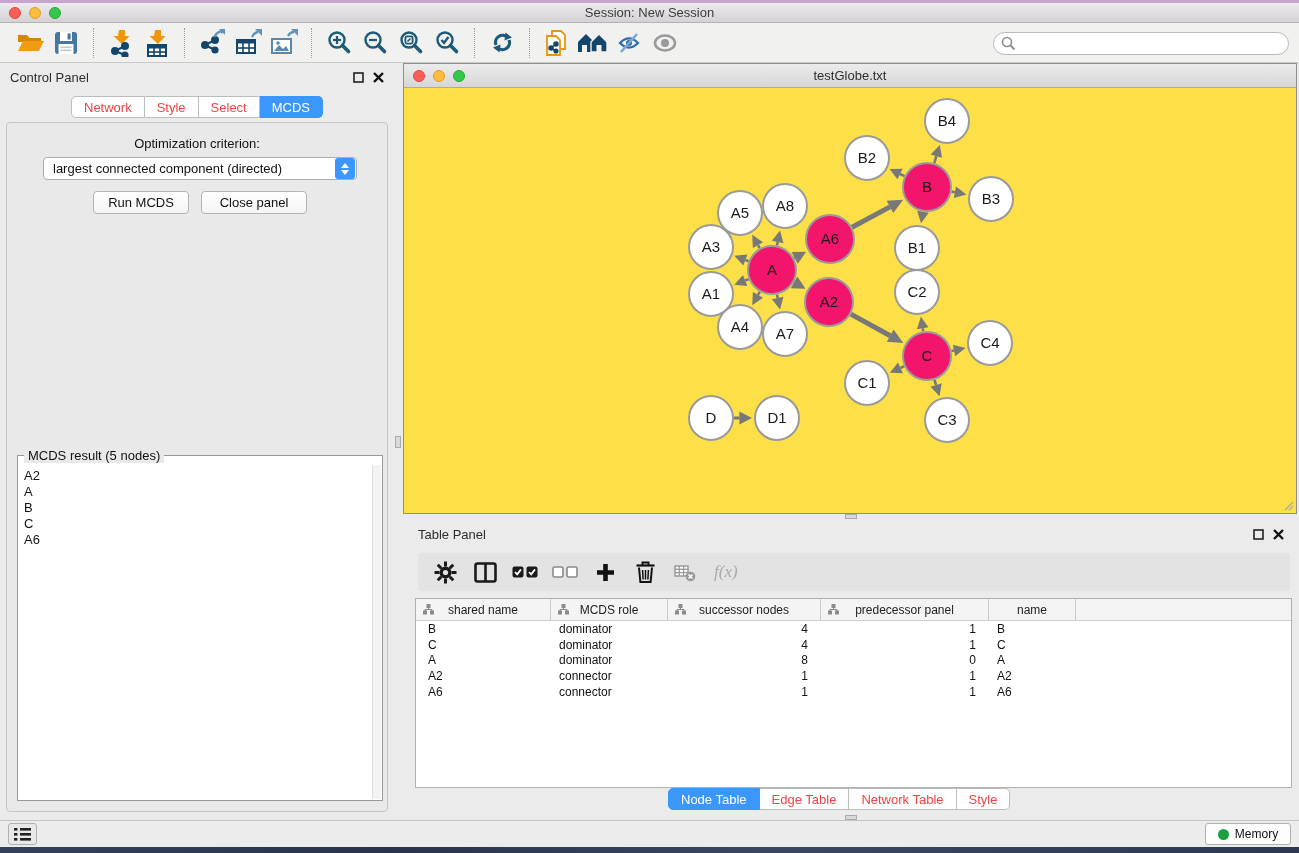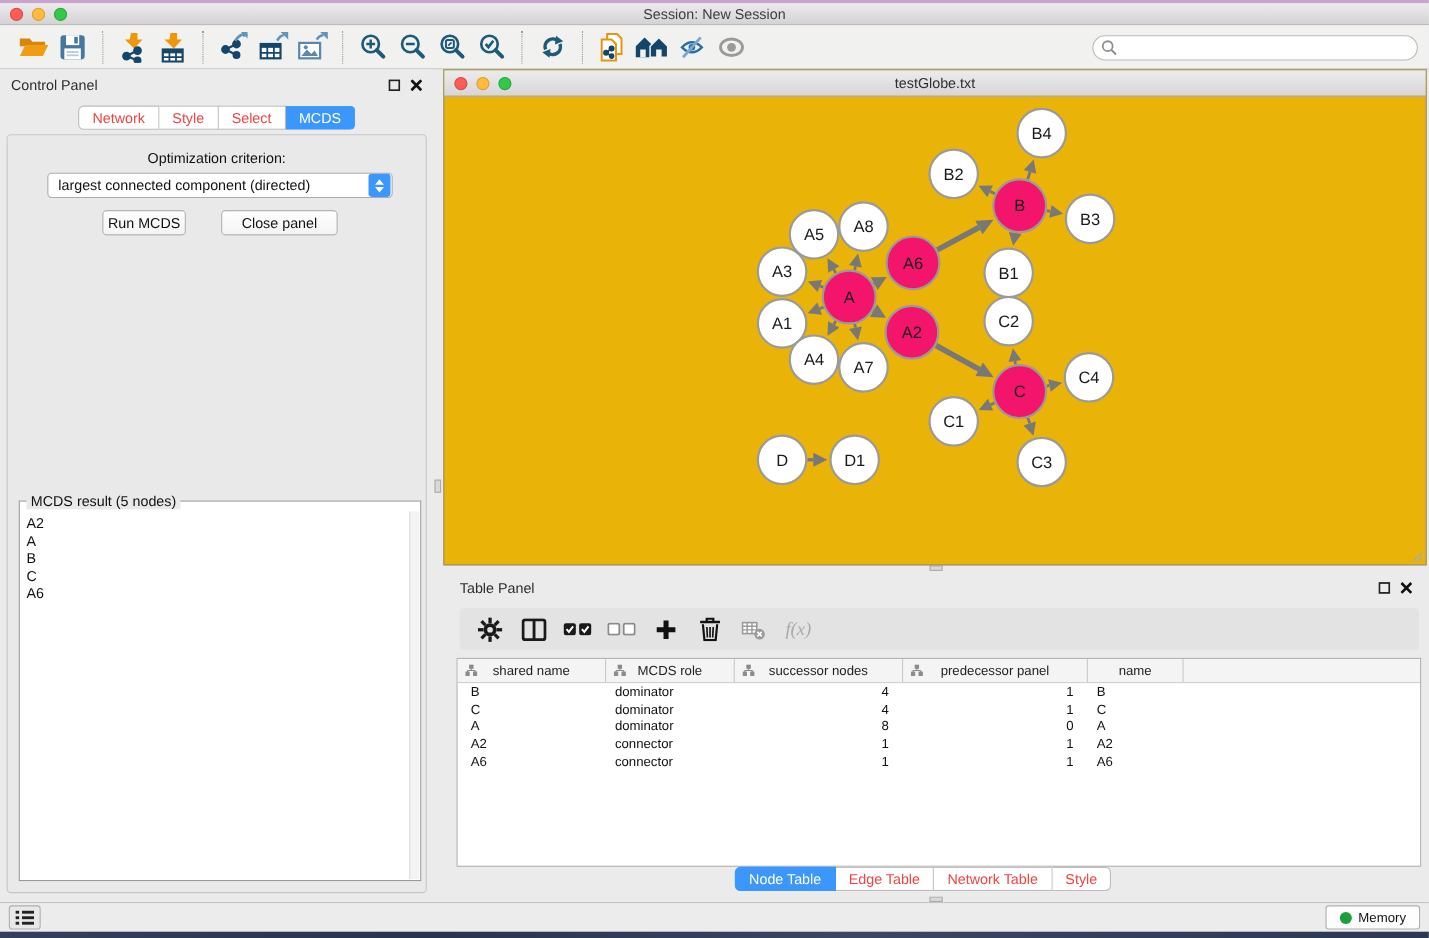--- a/index.html
+++ b/index.html
@@ -36,32 +36,32 @@
   .seg-tab.selected { background:#3b97fb; border-color:#3b97fb; color:#fff; }
   #cp-tabs { position:absolute; left:50%; transform:translateX(-50%); top:33px; }
   #cp-inner { position:absolute; left:6px; top:59px; width:382px; height:690px; background:#e9e9e9; border:1px solid #c6c6c6; border-radius:4px; }
   #opt-label { text-align:center; margin-top:13px; font-size:13px; color:#111; }
   #criterion { position:absolute; left:36px; top:34px; width:314px; height:23px; background:#fff; border:1px solid #adadad; border-radius:4px; display:flex; align-items:center; }
   #criterion .val { font-size:13px; color:#111; padding-left:9px; flex:1; }
   #criterion .stepper { width:20px; height:21px; background:#3b97fb; border-radius:3px; margin-right:1px; display:flex; flex-direction:column; align-items:center; justify-content:center; gap:2px; }
   .tri-up { width:0; height:0; border-left:4px solid transparent; border-right:4px solid transparent; border-bottom:5px solid #fff; }
   .tri-dn { width:0; height:0; border-left:4px solid transparent; border-right:4px solid transparent; border-top:5px solid #fff; }
   .push-btn { background:linear-gradient(#ffffff,#f4f4f4); border:1px solid #b5b5b5; border-radius:4px; height:23px; font-size:13px; color:#111; display:flex; align-items:center; justify-content:center; }
-  #run-btn { position:absolute; left:86px; top:68px; width:76px; }
+  #run-btn { position:absolute; left:86px; top:68px; width:96px; }
   #close-btn { position:absolute; left:194px; top:68px; width:106px; }
   #result-box { position:absolute; left:10px; top:332px; width:366px; height:346px; border:1px solid #9a9a9a; background:#fff; }
   #result-legend { position:absolute; left:6px; top:-8px; background:#e9e9e9; padding:0 4px; font-size:13px; color:#111; }
   #result-list { position:absolute; left:0; top:8px; right:12px; bottom:0; padding:4px 6px; font-size:13px; color:#111; line-height:16px; overflow:hidden; }
   #result-scroll { position:absolute; right:1px; top:9px; width:9px; bottom:1px; background:#f3f3f3; border-left:1px solid #ddd; }
 
   
   .grip { background:#d9d9d9; border:1px solid #ababab; }
 
   
-  #net-frame { left:403px; top:63px; width:894px; height:451px; background:#eab308; border:1px solid #8f8f8f; }
+  #net-frame { left:403px; top:63px; width:894px; height:451px; background:#fde047; border:1px solid #8f8f8f; }
   #net-titlebar { position:absolute; left:0; top:0; right:0; height:24px; background:linear-gradient(#ececec,#d6d6d6); border-bottom:1px solid #aaa; display:flex; align-items:center; }
   #net-titlebar .title { position:absolute; left:0; right:0; text-align:center; font-size:13px; color:#2e2e2e; }
   #graph-svg { position:absolute; left:0; top:25px; }
   #net-grip { position:absolute; right:2px; bottom:2px; }
 
   
   #table-panel { left:403px; top:520px; width:896px; height:295px; background:#ebebeb; }
   #tp-toolbar { position:absolute; left:15px; top:33px; width:872px; height:38px; background:#e3e3e3; border-radius:3px; display:flex; align-items:center; gap:14px; padding-left:14px; }
   .tp-icon { width:26px; height:26px; display:flex; align-items:center; justify-content:center; }
   #fx-label { font-family:Liberation Serif, serif; font-style:italic; font-size:17px; color:#a9a9a9; margin-left:2px; }

